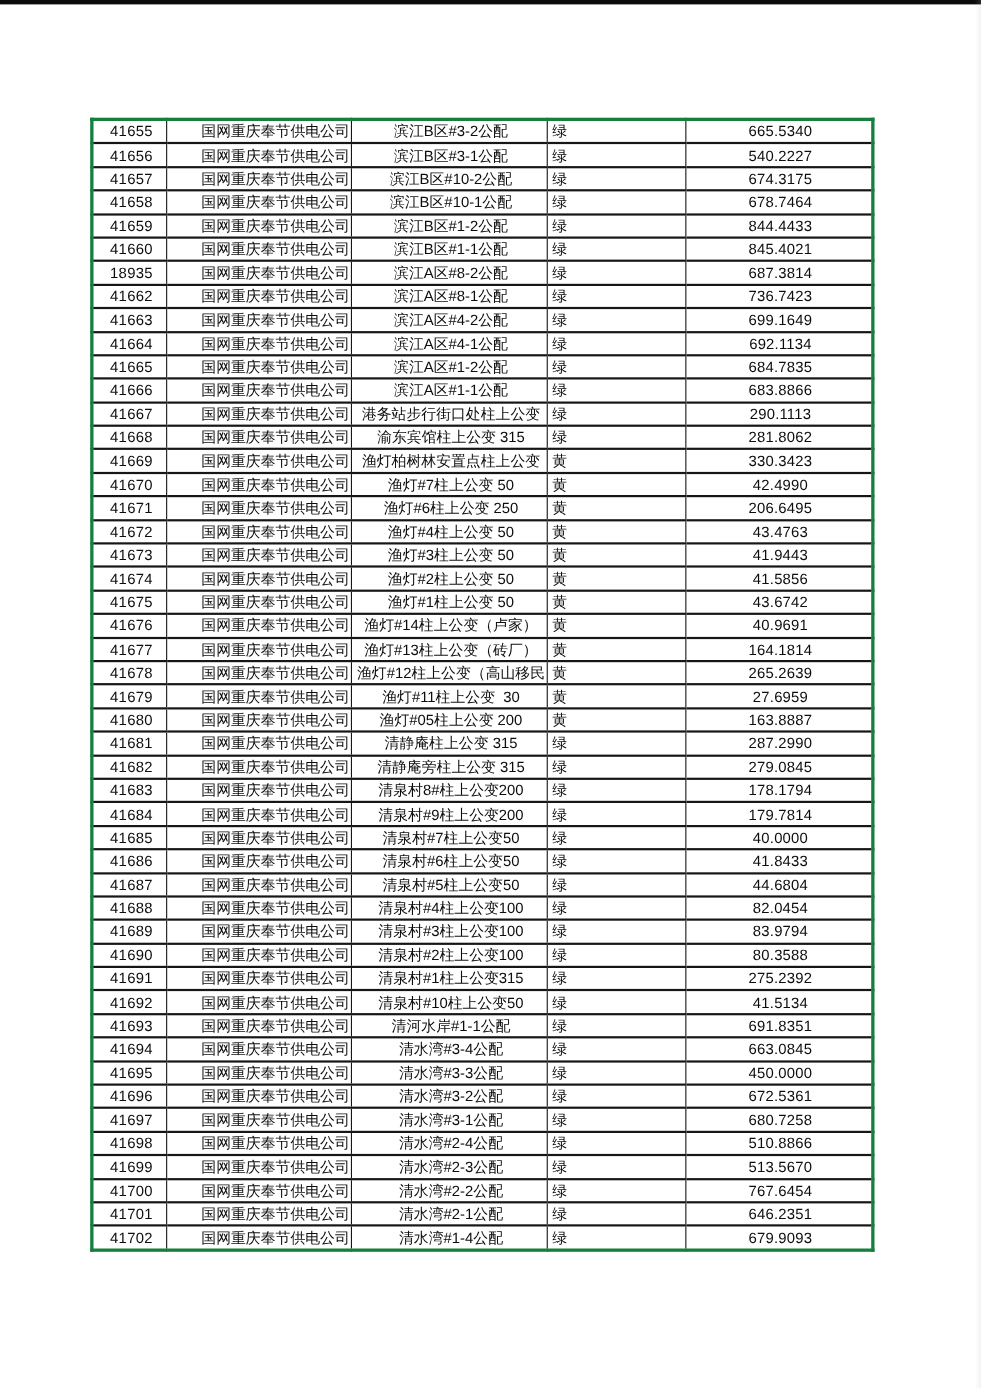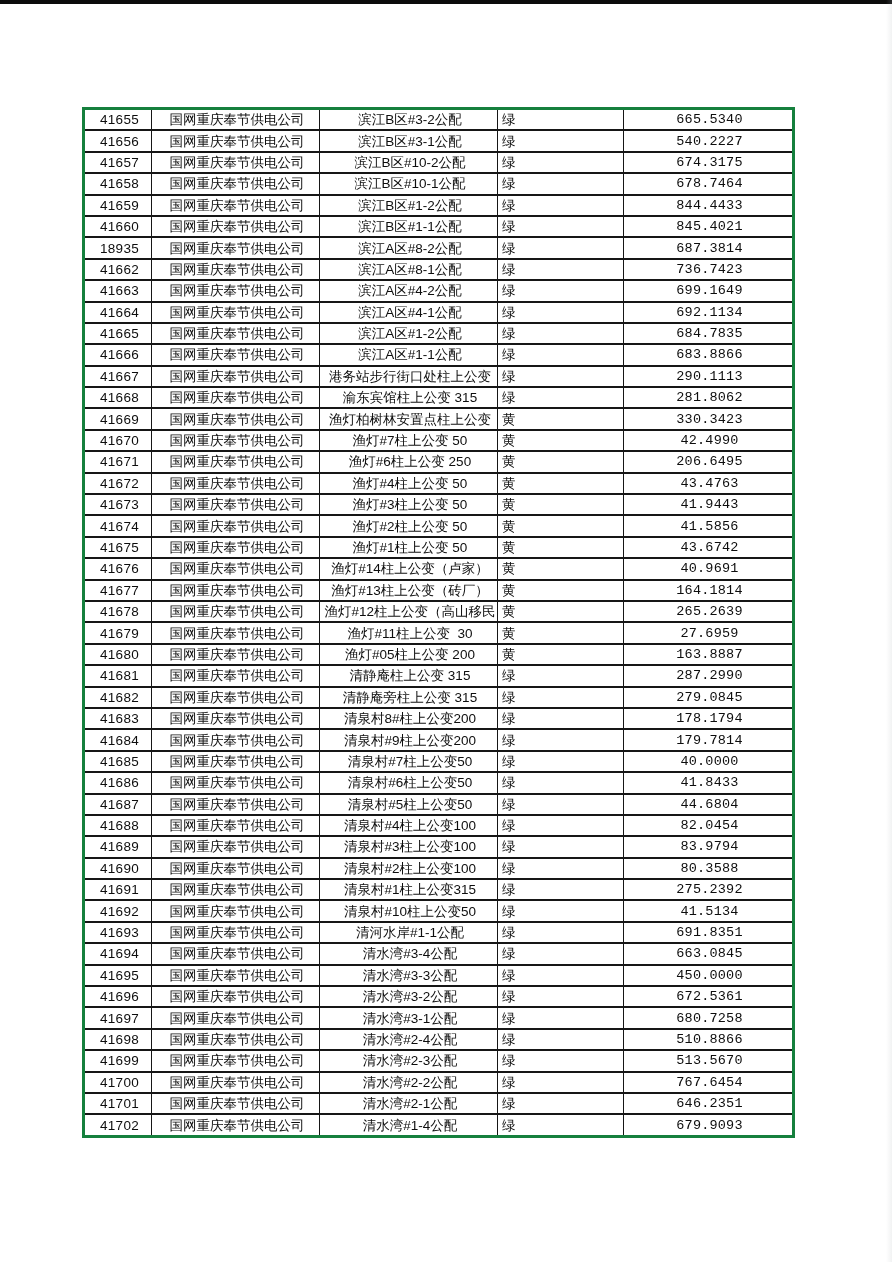--- a/index.html
+++ b/index.html
@@ -50,29 +50,28 @@
     white-space: pre;
     overflow: hidden;
     vertical-align: middle;
   }
   td.id-col {
     width: 61px;
     text-align: center;
     padding: 0;
     letter-spacing: 0.3px;
   }
-  td.company-col { width: 162px; text-align: center; }
+  td.company-col { width: 162px; text-align: right; }
   td.name-col    { width: 172px; text-align: center; }
   td.status-col  { width: 120px; text-align: left; }
   td.value-col {
     width: 163px;
     text-align: center;
     padding: 0;
     letter-spacing: 0.2px;
-    font-family: Liberation Mono, monospace;
   }
 </style>
 </head>
 <body>
 
 <div class="top-edge-line"></div>
 <div class="page-right-shade"></div>
 
 <table class="data-table">
   <tbody>

